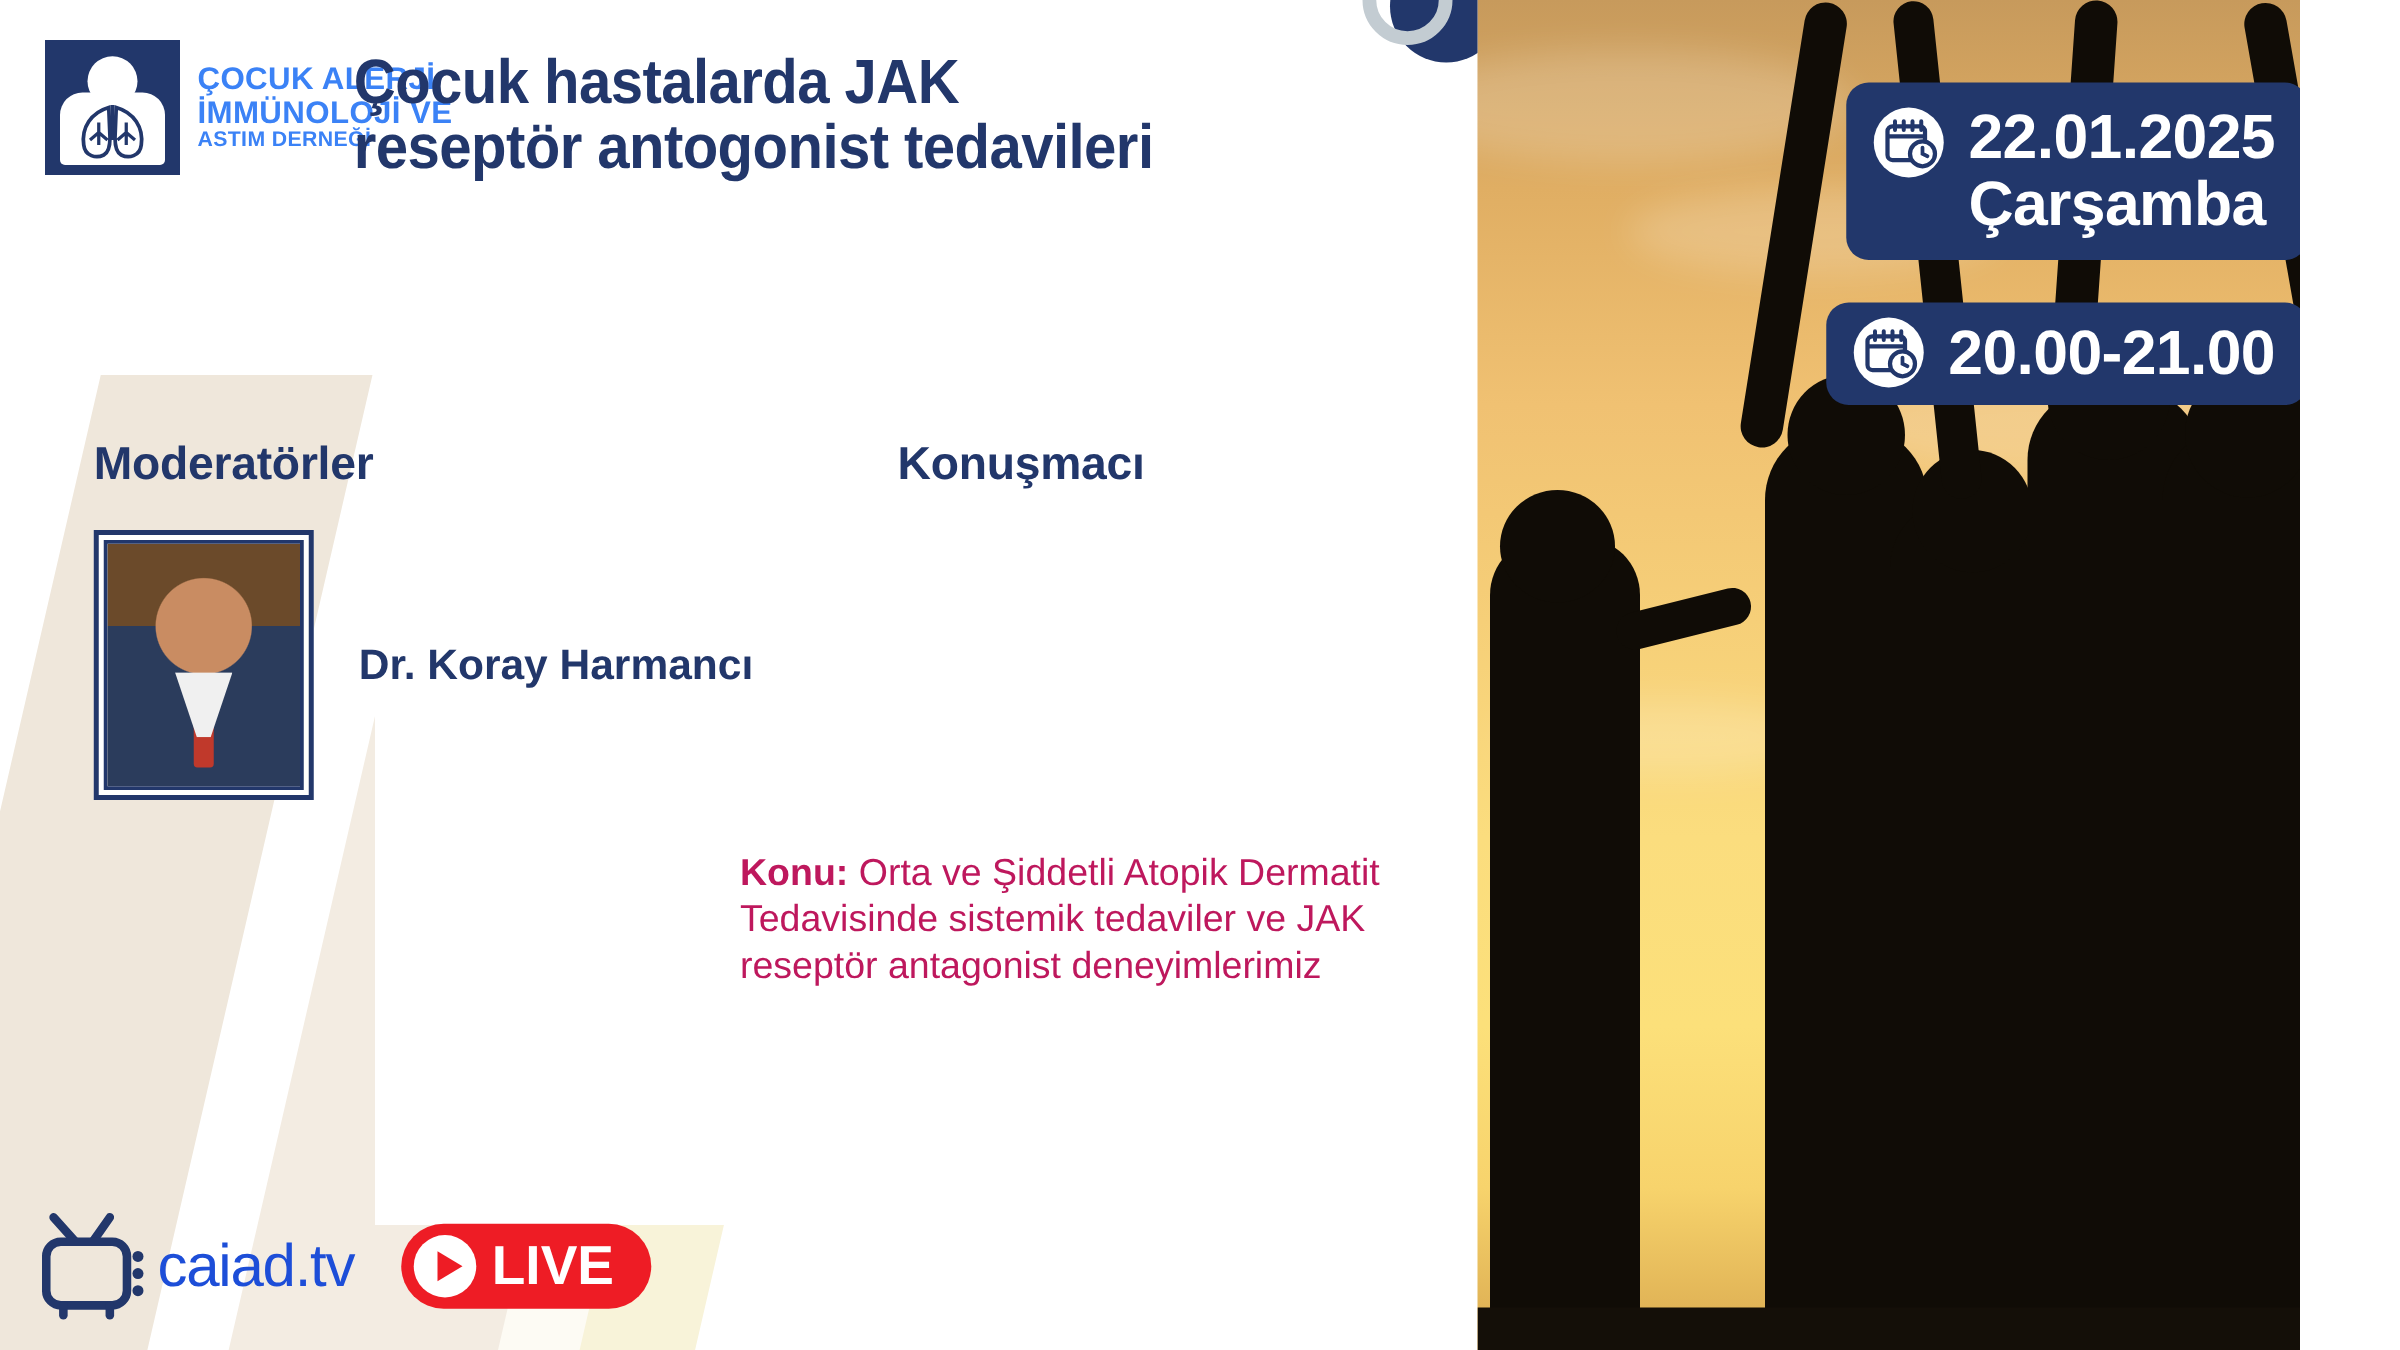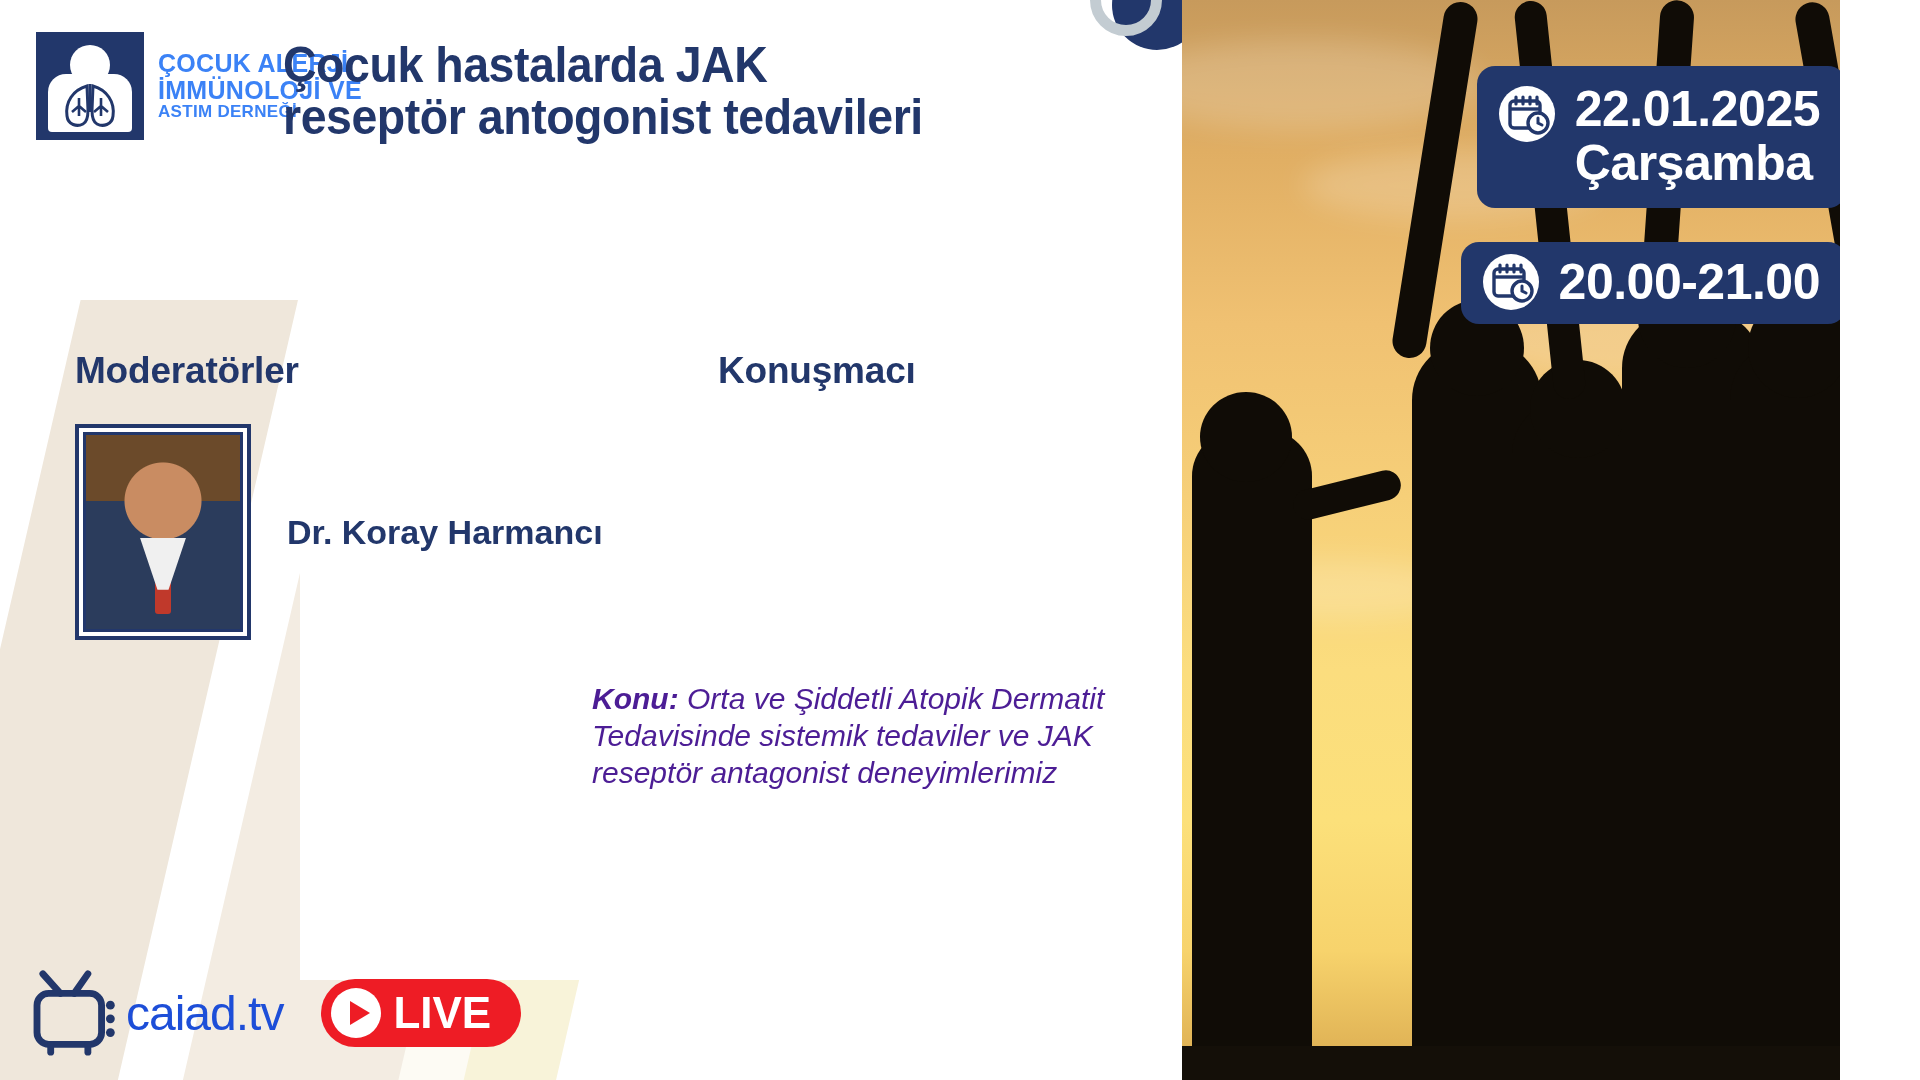--- a/index.html
+++ b/index.html
@@ -171,23 +171,22 @@
   }
   .ph-ayse::after {
     content:""; position:absolute; left:0; bottom:0; width:100%; height:42%;
     background:#221f1e;
     clip-path: polygon(0 22%, 30% 0, 70% 0, 100% 22%, 100% 100%, 0 100%);
   }
 
   
   .topic {
     position: absolute; left: 592px; top: 680px; width: 600px;
-    color: #4c1d95; font-size: 30px; line-height: 1.24; font-weight: 400;
+    color: #be185d; font-size: 30px; line-height: 1.24; font-weight: 400;
     z-index: 12;
-    font-style: italic;
   }
   .topic b { font-weight: 700; }
 
   
   .brand {
     position: absolute; left: 30px; bottom: 22px;
     display: flex; align-items: center; gap: 26px; z-index: 15;
   }
   .tv-icon { width: 104px; height: 90px; flex: none; }
   .brand-word {

